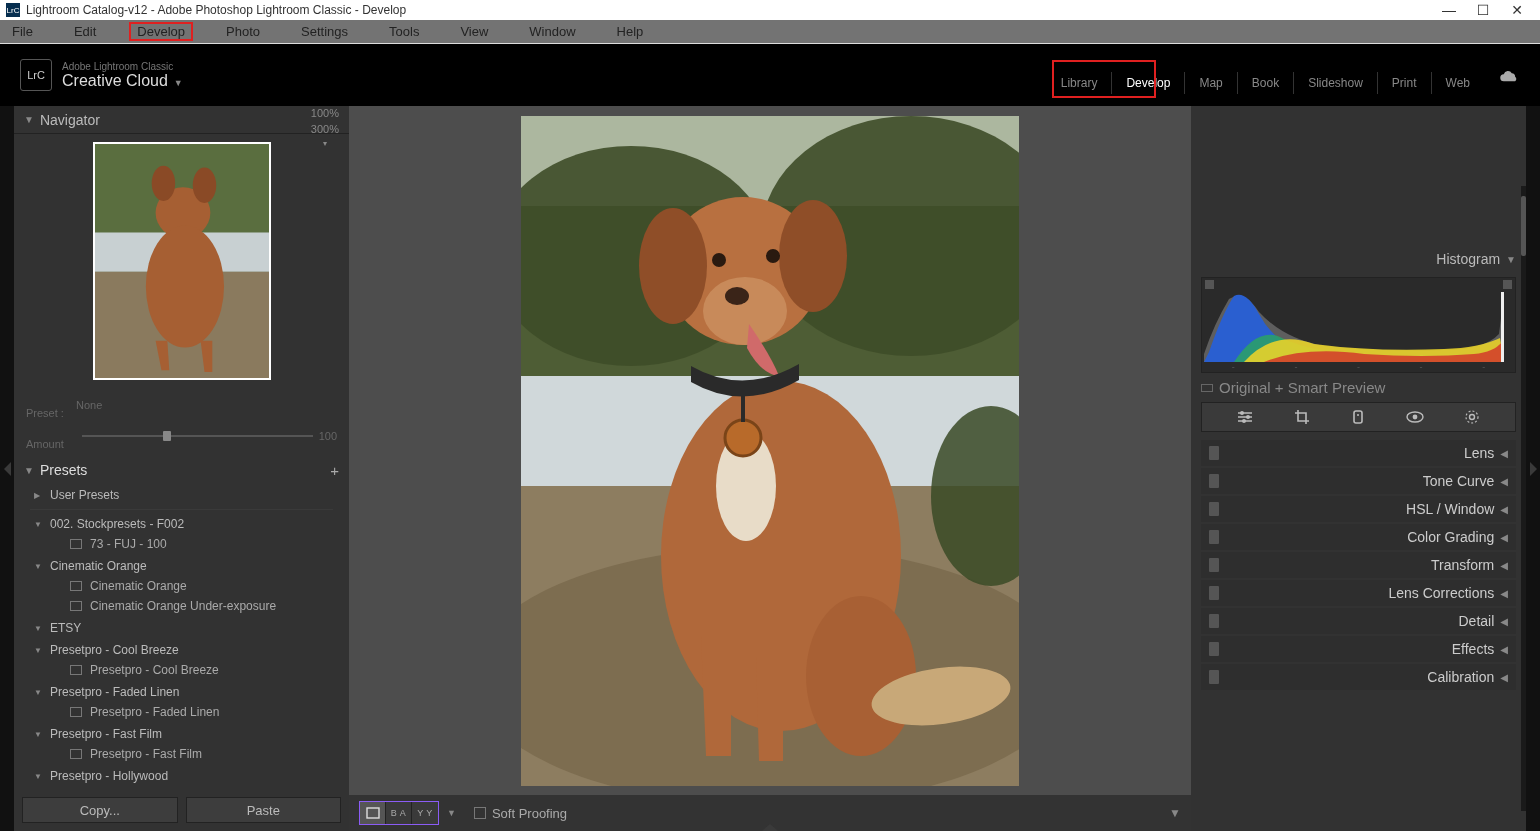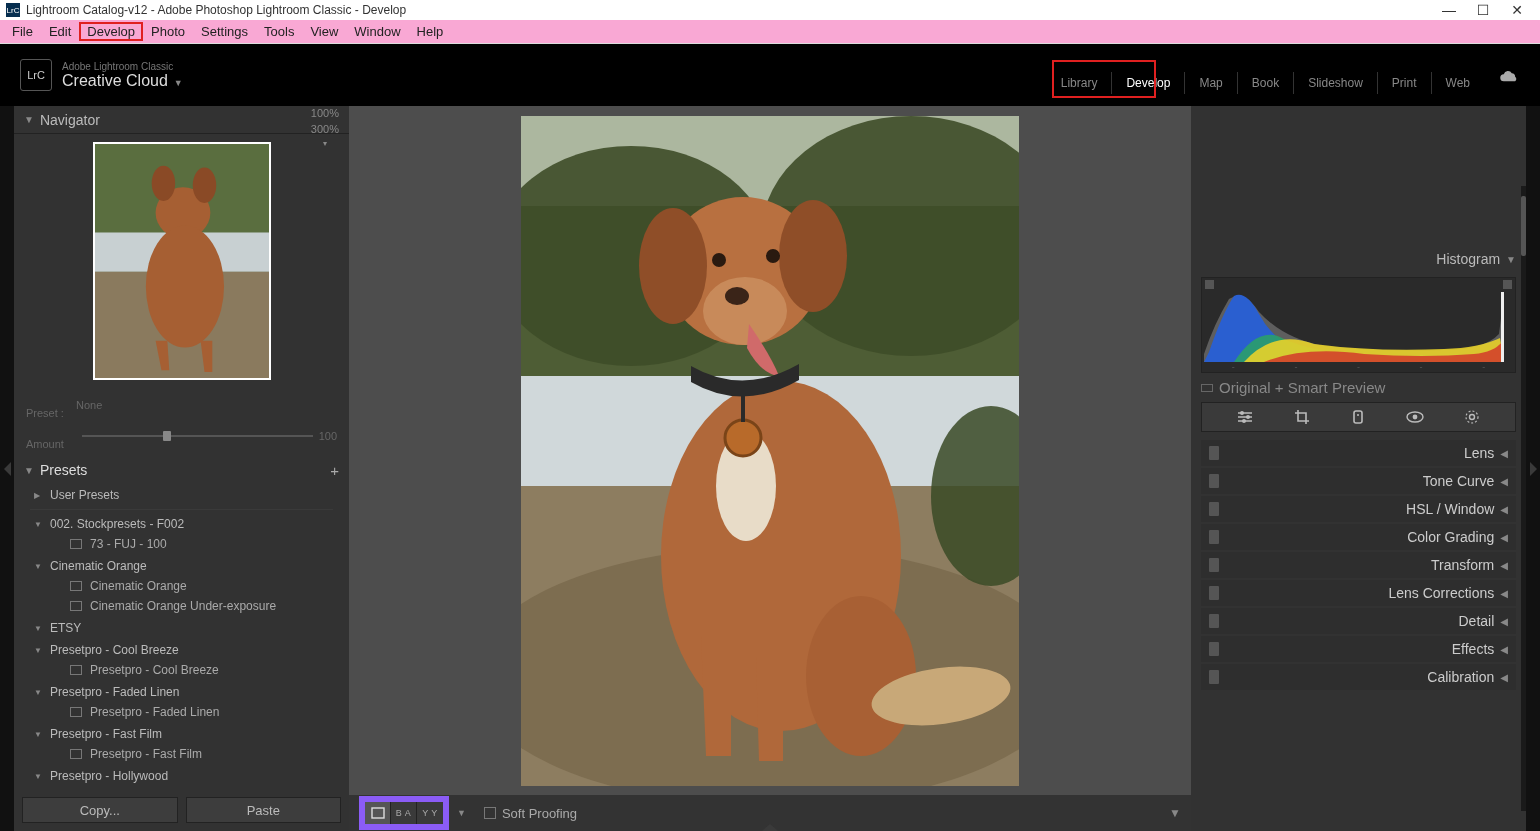--- a/index.html
+++ b/index.html
@@ -16,21 +16,21 @@
   }
   * { box-sizing: border-box; margin: 0; padding: 0; font-family: "Segoe UI", Tahoma, sans-serif; }
   body { width: 1540px; height: 831px; background: #fff; overflow: hidden; font-size: 13px; color: var(--text-dim); }
 
   
   .titlebar { height: 20px; background: #fff; display: flex; align-items: center; padding: 0 6px; font-size: 12px; color: #333; }
   .titlebar .app-icon { width: 14px; height: 14px; background: #062e4f; color: #fff; font-size: 8px; display: flex; align-items: center; justify-content: center; margin-right: 6px; }
   .titlebar .spacer { flex: 1; }
   .titlebar .win-btn { width: 34px; text-align: center; font-size: 14px; cursor: pointer; }
 
-  .menubar { height: 24px; background: #f9a8d4; display: flex; align-items: center; padding: 0 4px; font-size: 13px; color: #222; border-bottom: 1px solid #ddd; }
+  .menubar { height: 24px; background: #737373; display: flex; align-items: center; padding: 0 4px; font-size: 13px; color: #222; border-bottom: 1px solid #ddd; gap: 25px; }
   .menubar .menu-item { padding: 2px 8px; cursor: pointer; }
   .menubar .menu-item.highlighted { border: 2px solid var(--highlight-red); padding: 0 6px; }
 
   
   .app { position: relative; width: 100%; height: calc(831px - 44px); background: var(--bg-header); display: flex; flex-direction: column; }
   .top-bar { height: 62px; background: var(--bg-header); display: flex; align-items: center; padding: 0 20px; position: relative; }
   .top-collapse { position: absolute; left: 50%; top: 0; transform: translateX(-50%); width: 0; height: 0; border-left: 8px solid transparent; border-right: 8px solid transparent; border-top: 7px solid #3a3a3a; }
   .logo-box { width: 32px; height: 32px; border: 1px solid #555; border-radius: 3px; display: flex; align-items: center; justify-content: center; font-size: 11px; color: #ccc; margin-right: 10px; }
   .top-left-text .line1 { font-size: 10px; color: #777; }
   .top-left-text .line2 { font-size: 16px; color: #ddd; }
@@ -69,21 +69,21 @@
   .preset-item .thumb-ico { width: 12px; height: 10px; border: 1px solid #777; margin-right: 8px; }
 
   .left-bottom { padding: 8px; display: flex; gap: 8px; }
   .left-bottom .btn { flex: 1; height: 26px; background: #3d3d3d; border: 1px solid #222; color: #bbb; font-size: 13px; display: flex; align-items: center; justify-content: center; cursor: pointer; }
 
   .center-pane { flex: 1; background: #4d4d4d; display: flex; flex-direction: column; position: relative; }
   .center-image-wrap { flex: 1; display: flex; align-items: center; justify-content: center; }
   .center-image { width: 498px; height: 670px; background: #6a7a4e; position: relative; overflow: hidden; }
 
   .center-toolbar { height: 36px; background: #333; display: flex; align-items: center; padding: 0 10px; gap: 8px; }
-  .ct-btn-group { display: flex; border: 6px solid #8b5cf6; }
+  .ct-btn-group { display: flex; border: 1px solid #8b5cf6; }
   .ct-btn { width: 26px; height: 22px; background: #3a3a3a; display: flex; align-items: center; justify-content: center; font-size: 10px; color: #aaa; border-right: 1px solid #222; cursor: pointer; }
   .ct-btn:last-child { border-right: none; }
   .ct-btn.active { background: #555; color: #eee; }
   .soft-proof { display: flex; align-items: center; gap: 6px; font-size: 13px; color: #aaa; margin-left: 10px; }
   .soft-proof .cb { width: 12px; height: 12px; border: 1px solid #777; }
   .center-toolbar .expand { margin-left: auto; font-size: 12px; color: #888; }
 
   .right-panel { width: 335px; background: var(--bg-panel); display: flex; flex-direction: column; overflow: hidden; }
   .hist-header { height: 28px; display: flex; align-items: center; justify-content: flex-end; padding: 0 10px; font-size: 14px; color: #bbb; }
   .hist-header .tri { font-size: 10px; color: #888; margin-left: 6px; }

